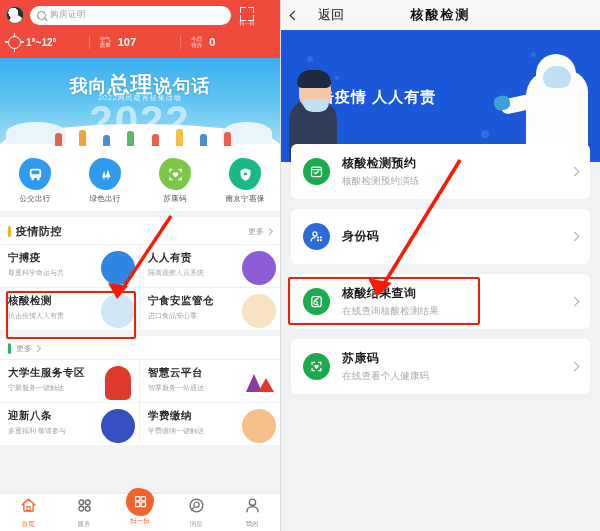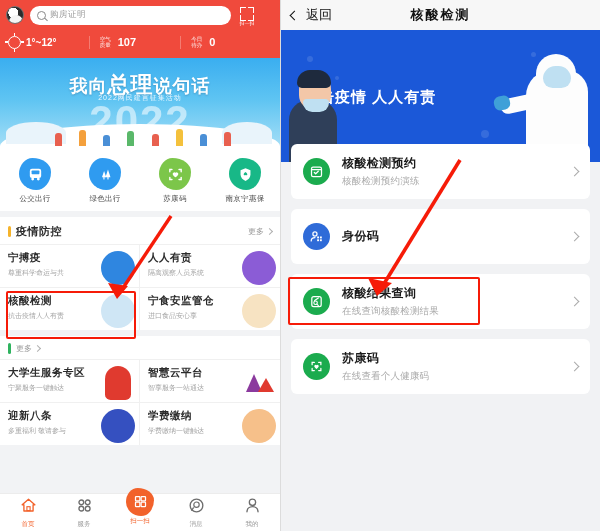--- a/index.html
+++ b/index.html
@@ -86,21 +86,21 @@
   .l-tabbar { position: absolute; bottom: 0; left: 0; width: 280px; height: 38px; background: #fff; border-top: 1px solid #ececec; display: flex; align-items: center; }
   .tb { flex: 1; text-align: center; position: relative; }
   .tb-lbl { font-size: 6.5px; color: #9a9a9a; margin-top: 1px; }
   .tb-lbl.on { color: #f2622b; }
   .tb-center { position: relative; top: -6px; }
   .badge-scan { width: 28px; height: 28px; margin: 0 auto; border-radius: 42% 58% 46% 54% / 50% 44% 56% 50%; background: #f2622b; display: flex; align-items: center; justify-content: center; }
 
   
   .right { position: relative; width: 320px; height: 531px; background: #f1f2f4; border-left: 1px solid #dcdcdc; overflow: hidden; }
   .r-nav { height: 30px; background: #f7f7f7; display: flex; align-items: center; padding: 0 10px; position: relative; }
-  .r-back { display: flex; align-items: center; gap: 8px; font-size: 13px; color: #111; }
+  .r-back { display: flex; align-items: center; gap: 20px; font-size: 13px; color: #111; }
   .bchev { width: 7px; height: 7px; border-left: 1.6px solid #111; border-bottom: 1.6px solid #111; transform: rotate(45deg); display:inline-block;}
   .r-title { position: absolute; left: 0; right: 0; text-align: center; font-size: 13px; font-weight: bold; color: #111; letter-spacing: 2px; pointer-events: none;}
 
   .r-hero { position: relative; height: 132px; background: #1b58d8; overflow: hidden; }
   .hero-txt { position: absolute; left: 22px; top: 58px; font-size: 15px; font-weight: bold; color: #fff; letter-spacing: 1px; }
   .hero-dot { position: absolute; background: rgba(255,255,255,.12); border-radius: 50%; }
   .doc { position: absolute; right: 12px; bottom: 0; width: 84px; height: 118px; }
   .doc-body { position: absolute; right: 0; bottom: 0; width: 62px; height: 92px; background: #fdfdfd; border-radius: 26px 22px 4px 4px; }
   .doc-head { position: absolute; right: 12px; top: 10px; width: 40px; height: 42px; background: #fdfdfd; border-radius: 20px 20px 16px 16px; }
   .doc-face { position: absolute; right: 17px; top: 22px; width: 28px; height: 22px; background: #bfe0f2; border-radius: 13px 13px 10px 10px; }

